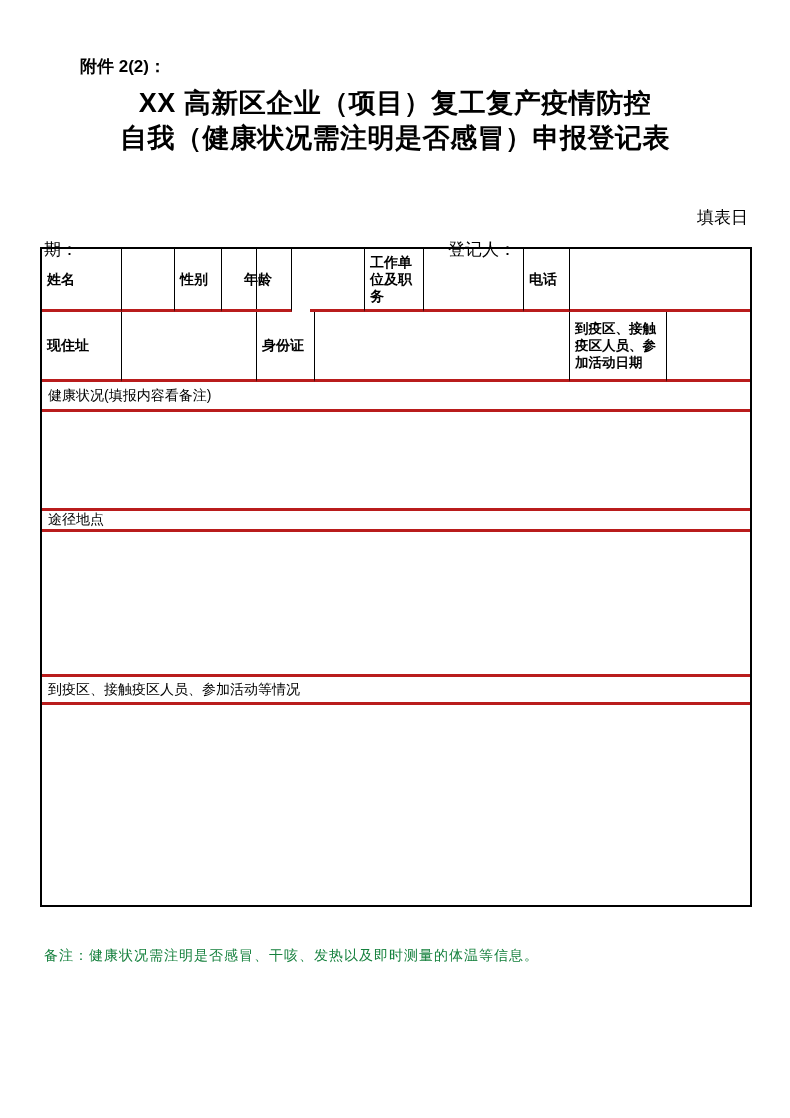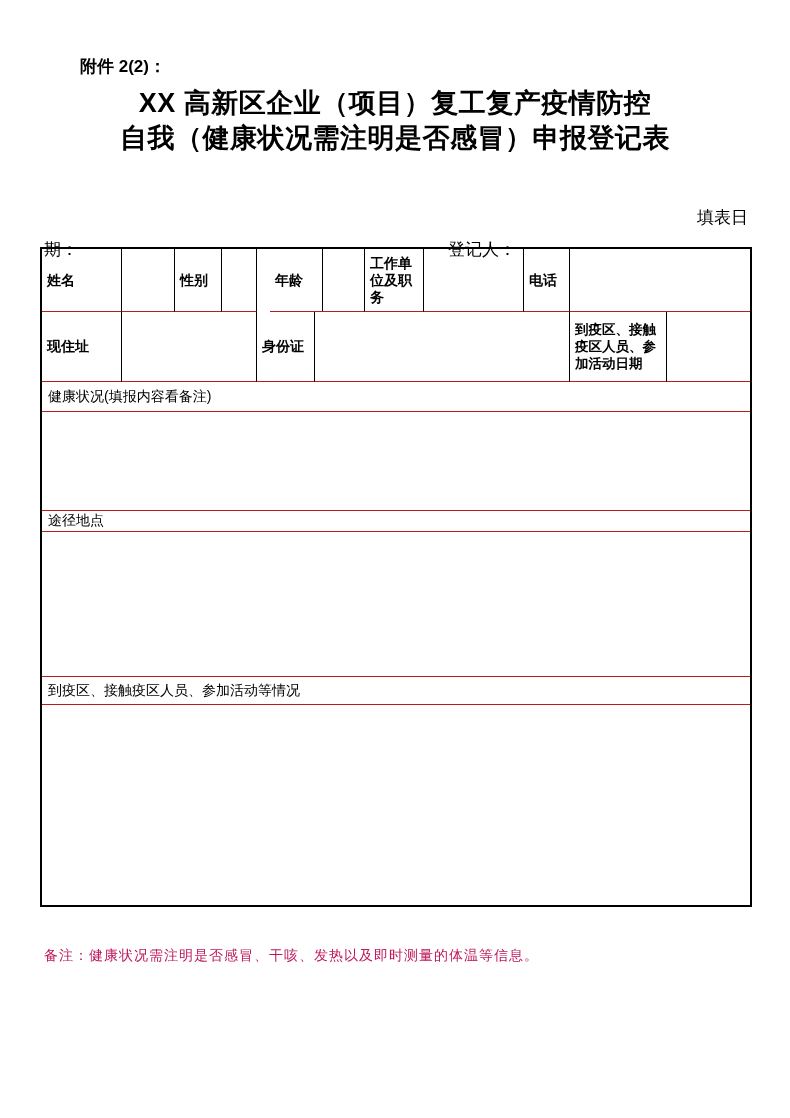--- a/index.html
+++ b/index.html
@@ -32,40 +32,40 @@
   .reg-table {
     left: 40px; top: 247px;
     width: 708px; height: 656px;
     border: 2px solid #000000;
     box-sizing: content-box;
   }
   .cell {
     position: absolute;
     box-sizing: border-box;
     border-right: 1px solid #000000;
-    border-bottom: 1px solid #b91c1c;
+    border-bottom: 3px solid #b91c1c;
   }
   .cell.no-r { border-right: none; }
   .cell.no-b { border-bottom: none; }
   .lbl {
     display: flex; align-items: center;
     padding-left: 5px; padding-right: 2px;
     font-size: 14px; font-weight: bold;
     line-height: 17px;
   }
   .sect-lbl {
     display: flex; align-items: center;
     padding-left: 6px;
     font-size: 14px; font-weight: normal;
   }
   .note {
     left: 44px; top: 915px; width: 700px;
     font-size: 14px;
     letter-spacing: 1px;
-    color: #be185d;
+    color: #15803d;
   }
 </style>
 </head>
 <body>
 
 <div class="sheet">
 
   <div class="abs attachment">附件 2(2)：</div>
   <div class="abs title">
     <div>XX 高新区企业（项目）复工复产疫情防控</div>
@@ -74,21 +74,21 @@
   <div class="abs serif fill-date-1">填表日</div>
   <div class="abs serif fill-date-2">期：</div>
   <div class="abs serif registrar">登记人：</div>
 
   <div class="abs reg-table">
 
     <div class="cell lbl" style="left:0;   top:0; width:80px;  height:63px;">姓名</div>
     <div class="cell" style="left:80px; top:0; width:53px;  height:63px;"></div>
     <div class="cell lbl" style="left:133px;top:0; width:47px;  height:63px;">性别</div>
     <div class="cell" style="left:180px;top:0; width:35px;  height:63px;"></div>
-    <div class="cell lbl" style="left:228px;top:0; width:53px;  height:63px;text-align:right;">年龄</div>
+    <div class="cell lbl" style="left:197px;top:0; width:53px;  height:63px;text-align:right;">年龄</div>
     <div class="cell" style="left:268px;top:0; width:55px;  height:63px;"></div>
     <div class="cell lbl" style="left:323px;top:0; width:59px;  height:63px;">工作单位及职务</div>
     <div class="cell" style="left:382px;top:0; width:100px; height:63px;"></div>
     <div class="cell lbl" style="left:482px;top:0; width:46px;  height:63px;">电话</div>
     <div class="cell no-r" style="left:528px;top:0; width:180px; height:63px;"></div>
 
     <div class="cell lbl" style="left:0;    top:63px; width:80px;  height:70px;">现住址</div>
     <div class="cell" style="left:80px; top:63px; width:135px; height:70px;"></div>
     <div class="cell lbl" style="left:215px;top:63px; width:58px;  height:70px;">身份证</div>
     <div class="cell" style="left:273px;top:63px; width:255px; height:70px;"></div>

